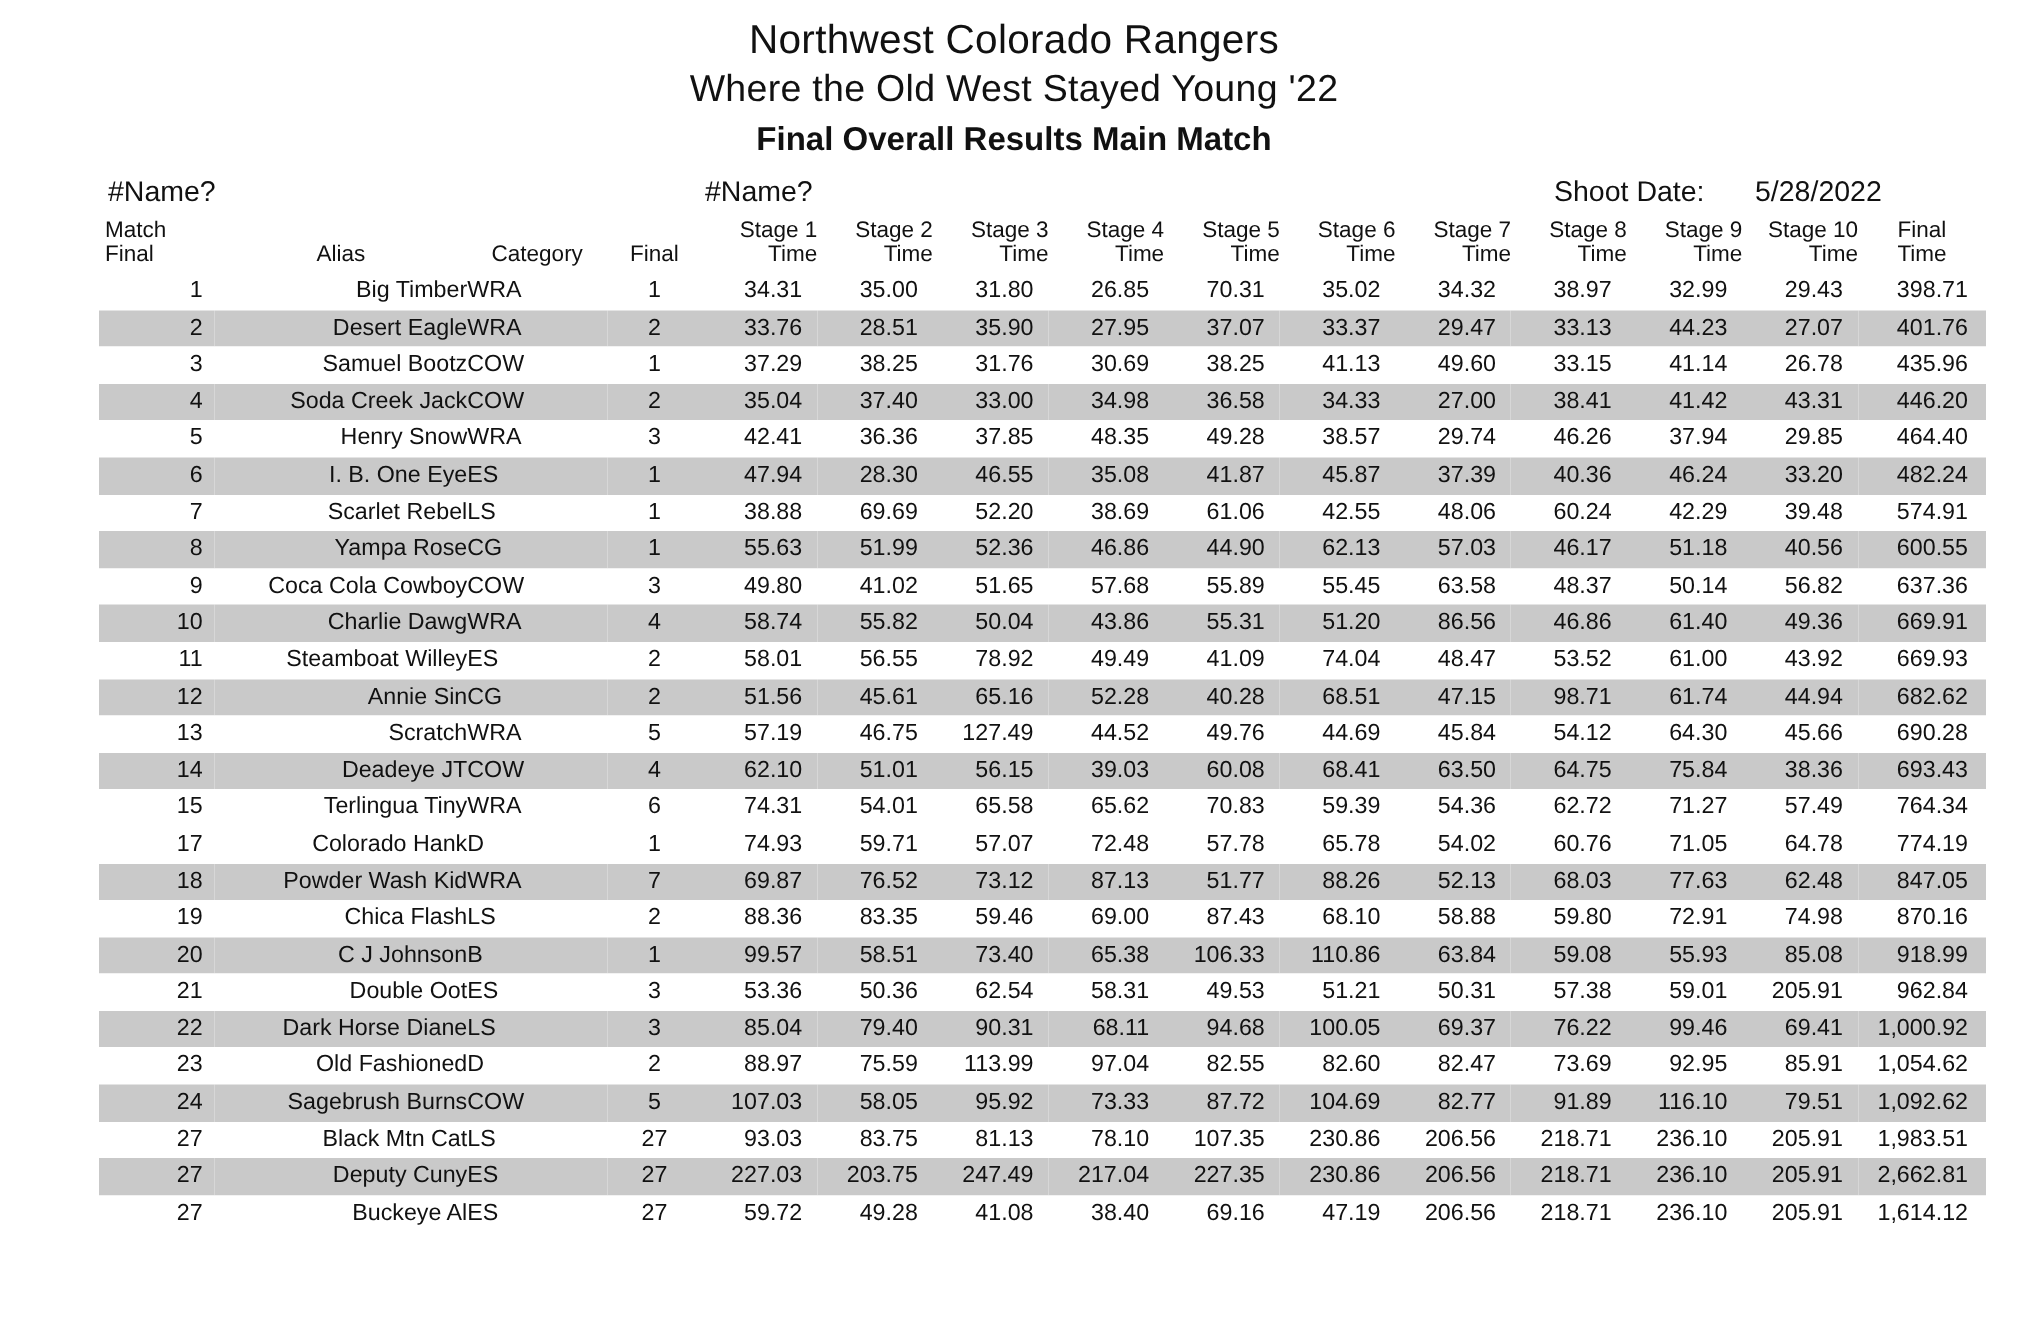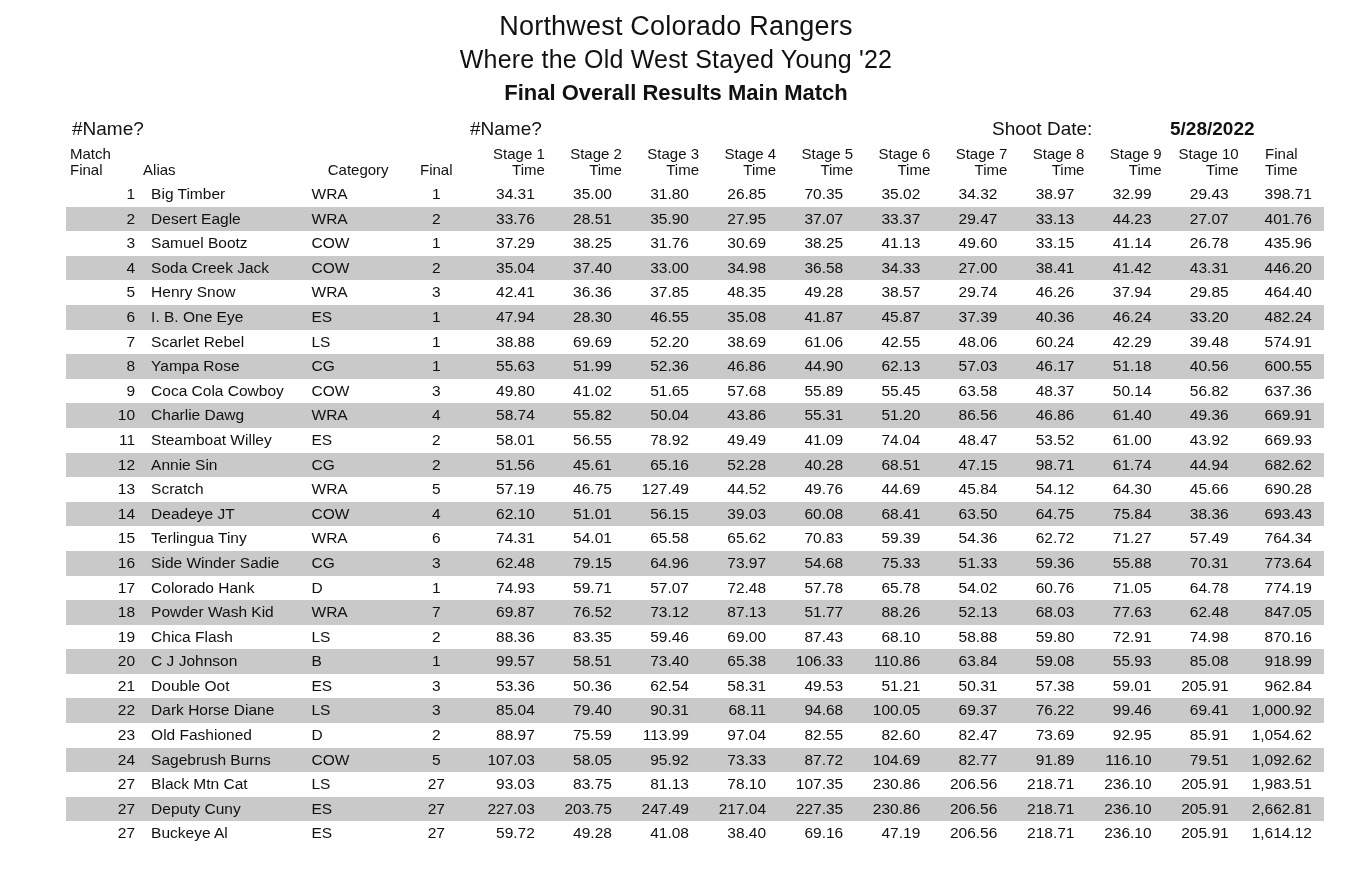--- a/index.html
+++ b/index.html
@@ -53,28 +53,27 @@
     left: 42px;
     top: 0;
   }
   .meta-center {
     position: absolute;
     left: 440px;
     top: 0;
   }
   .meta-shootdate-label {
     position: absolute;
-    left: 962px;
+    left: 1006px;
     top: 0;
   }
   .meta-shootdate-value {
     position: absolute;
     left: 1140px;
     top: 0;
-    font-weight: bold;
   }
   table.results {
     border-collapse: collapse;
     width: 1258px;
     margin-left: 36px;
     margin-top: 4px;
     table-layout: fixed;
     font-size: 15.5px;
   }
   table.results thead th {
@@ -84,21 +83,21 @@
     padding: 0 0 4px 0;
     line-height: 16px;
   }
   th.h-matchfinal {
     text-align: left;
     width: 72px;
     padding-left: 4px !important;
     margin-left: 28px;
   }
   th.h-alias {
-    text-align: left;
+    text-align: center;
     width: 166px;
   }
   th.h-category {
     text-align: center;
     width: 92px;
   }
   th.h-final {
     text-align: center;
     width: 62px;
   }
@@ -119,21 +118,21 @@
     line-height: 24.6px;
     font-size: 15.5px;
     white-space: nowrap;
   }
   td.c-rank {
     text-align: right;
     padding-right: 8px;
     width: 72px;
   }
   td.c-alias {
-    text-align: left;
+    text-align: right;
     padding-left: 8px;
   }
   td.c-category {
     text-align: left;
   }
   td.c-catrank {
     text-align: center;
   }
   td.c-stage {
     text-align: right;
@@ -227,21 +226,21 @@
     <tbody id="results-body">
         <tr class="plain">
           <td class="c-rank">1</td>
           <td class="c-alias">Big Timber</td>
           <td class="c-category">WRA</td>
           <td class="c-catrank">1</td>
           <td class="c-stage">34.31</td>
           <td class="c-stage">35.00</td>
           <td class="c-stage">31.80</td>
           <td class="c-stage">26.85</td>
-          <td class="c-stage">70.35</td>
+          <td class="c-stage">70.31</td>
           <td class="c-stage">35.02</td>
           <td class="c-stage">34.32</td>
           <td class="c-stage">38.97</td>
           <td class="c-stage">32.99</td>
           <td class="c-stage">29.43</td>
           <td class="c-total">398.71</td>
         </tr>
         <tr class="shaded">
           <td class="c-rank">2</td>
           <td class="c-alias">Desert Eagle</td>
@@ -473,37 +472,20 @@
           <td class="c-stage">65.58</td>
           <td class="c-stage">65.62</td>
           <td class="c-stage">70.83</td>
           <td class="c-stage">59.39</td>
           <td class="c-stage">54.36</td>
           <td class="c-stage">62.72</td>
           <td class="c-stage">71.27</td>
           <td class="c-stage">57.49</td>
           <td class="c-total">764.34</td>
         </tr>
-        <tr class="shaded">
-          <td class="c-rank">16</td>
-          <td class="c-alias">Side Winder Sadie</td>
-          <td class="c-category">CG</td>
-          <td class="c-catrank">3</td>
-          <td class="c-stage">62.48</td>
-          <td class="c-stage">79.15</td>
-          <td class="c-stage">64.96</td>
-          <td class="c-stage">73.97</td>
-          <td class="c-stage">54.68</td>
-          <td class="c-stage">75.33</td>
-          <td class="c-stage">51.33</td>
-          <td class="c-stage">59.36</td>
-          <td class="c-stage">55.88</td>
-          <td class="c-stage">70.31</td>
-          <td class="c-total">773.64</td>
-        </tr>
         <tr class="plain">
           <td class="c-rank">17</td>
           <td class="c-alias">Colorado Hank</td>
           <td class="c-category">D</td>
           <td class="c-catrank">1</td>
           <td class="c-stage">74.93</td>
           <td class="c-stage">59.71</td>
           <td class="c-stage">57.07</td>
           <td class="c-stage">72.48</td>
           <td class="c-stage">57.78</td>

